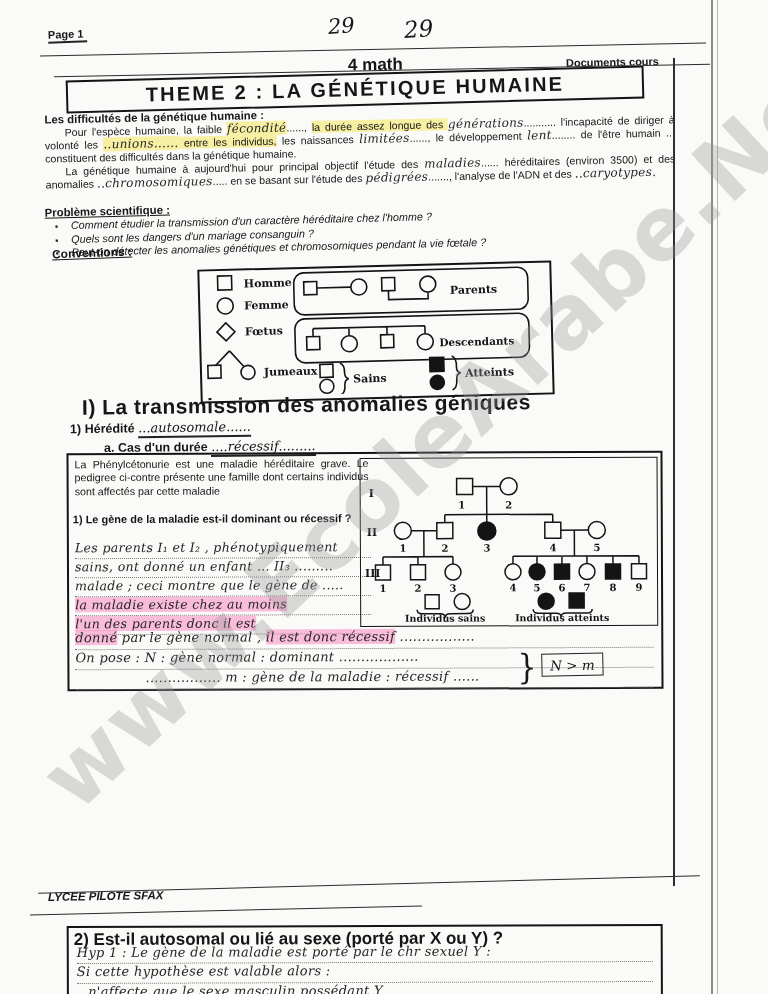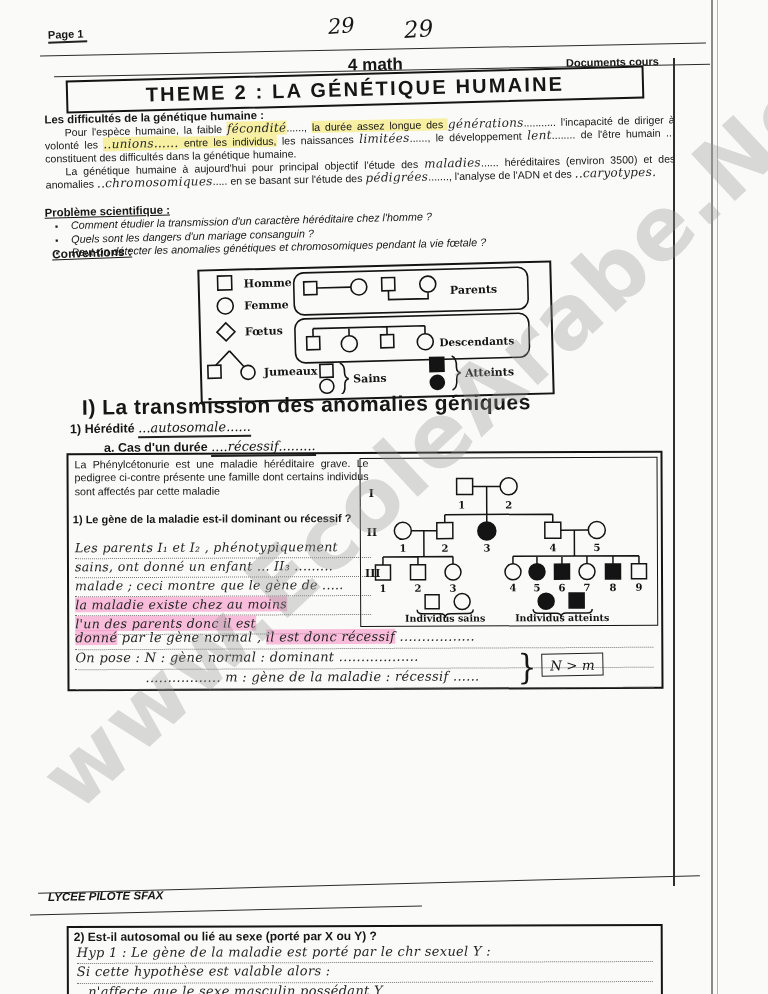--- a/index.html
+++ b/index.html
@@ -51,21 +51,21 @@
   .box1 .q{left:4px;top:58px;width:296px;font-size:11px;font-weight:bold;line-height:13px;}
   .anscol{left:6px;top:85px;width:296px;}
   .ansline{font-size:12.6px;height:18px;border-bottom:1px dotted #777;white-space:nowrap;overflow:visible;}
   .pedibox{right:3px;top:4px;width:296px;height:167px;border:1.6px solid #141414;}
   .answide{left:6px;top:175px;width:578px;}
   .answide .ansline{height:19px;font-size:13px;}
   .bigbrace{left:448px;top:196px;font-size:30px;font-family:"DejaVu Serif",serif;transform:scaleY(1.15);}
   .nmbox{left:472px;top:200px;width:60px;height:21px;border:1.8px solid #222;display:flex;align-items:center;justify-content:center;
     font-family:"DejaVu Serif",serif;font-style:italic;font-size:13.5px;transform:rotate(-1deg);}
   .box2{left:67px;top:687px;width:592px;height:188px;border:2px solid #141414;transform:rotate(-.2deg);}
-  .box2 .q{left:5px;top:2px;font-size:12px;font-weight:bold;}
+  .box2 .q{left:5px;top:2px;font-size:17px;font-weight:bold;}
   .anscol2{left:8px;top:17px;width:576px;}
   .anscol2 .ansline{height:18.4px;font-size:13px;}
   .rel{position:relative;}
   .footline1{left:38px;top:884px;width:662px;transform:rotate(-1.5deg);}
   .footline2{left:30px;top:910px;width:392px;transform:rotate(-1.3deg);}
   .school{left:48px;top:890px;font-size:11.5px;font-weight:bold;font-style:italic;transform:rotate(-1deg);}
   .vline1{left:673px;top:58px;width:2px;height:828px;background:#2e2e2e;}
   .vline2{left:711px;top:0;width:1.5px;height:994px;background:#8a8a86;}
   .vline3{left:717px;top:0;width:1px;height:994px;background:#b5b5b0;}
 </style>

